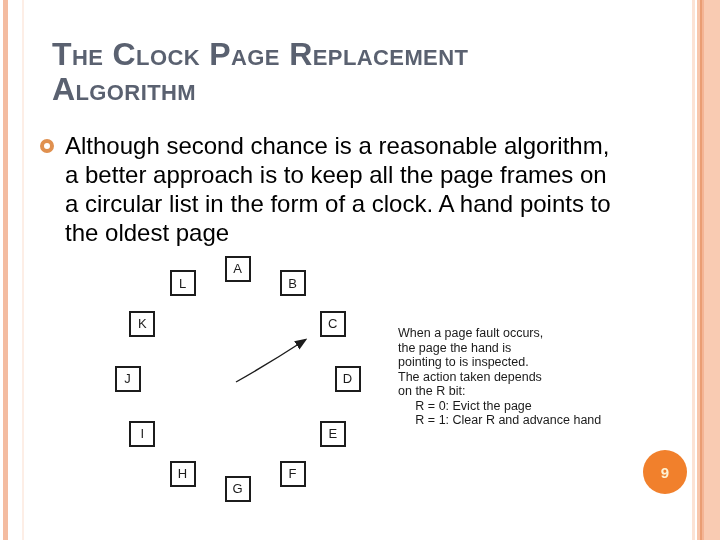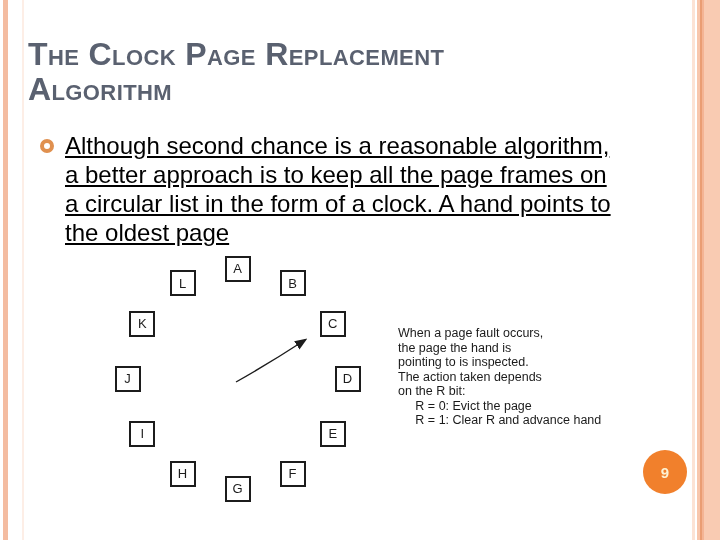--- a/index.html
+++ b/index.html
@@ -11,36 +11,35 @@
   .stripe{position:absolute;top:0;bottom:0;}
   .stripe-left-main {left:3px;  width:5px;  background:var(--stripe-salmon);}
   .stripe-left-faint{left:22px; width:2px;  background:var(--stripe-faint);}
   .stripe-r1{left:692px;width:3px;  background:var(--stripe-light);}
   .stripe-r2{left:697px;width:3px;  background:var(--stripe-medium);}
   .stripe-r3{left:700px;width:2px;  background:var(--stripe-dark);}
   .stripe-r4{left:702px;width:2px;  background:var(--stripe-mid2);}
   .stripe-r5{left:704px;width:16px; background:var(--stripe-wide);}
 
   .slide-title{
-    position:absolute;left:28px;top:37px;width:600px;
+    position:absolute;left:52px;top:37px;width:600px;
     font-size:32px;line-height:35px;font-weight:bold;
     font-variant:small-caps;letter-spacing:0.4px;
     color:var(--title-color);
     white-space:pre-line;
   }
   .bullet-ring{
     position:absolute;left:40px;top:139px;
     width:6px;height:6px;border:4px solid var(--bullet-ring-color);
     border-radius:50%;background:#fff;
   }
   .body-text{
     position:absolute;left:65px;top:131px;width:566px;
     font-size:24px;line-height:29px;color:#000;
     white-space:pre-line;
-    text-decoration:underline;
   }
   .clock-diagram{
     position:absolute;left:100px;top:243px;width:300px;height:272px;
   }
   .frame-box{
     position:absolute;width:22px;height:22px;
     border:2px solid var(--diagram-ink);background:#fff;
     display:flex;align-items:center;justify-content:center;
     font-size:13px;color:var(--diagram-ink);
   }

